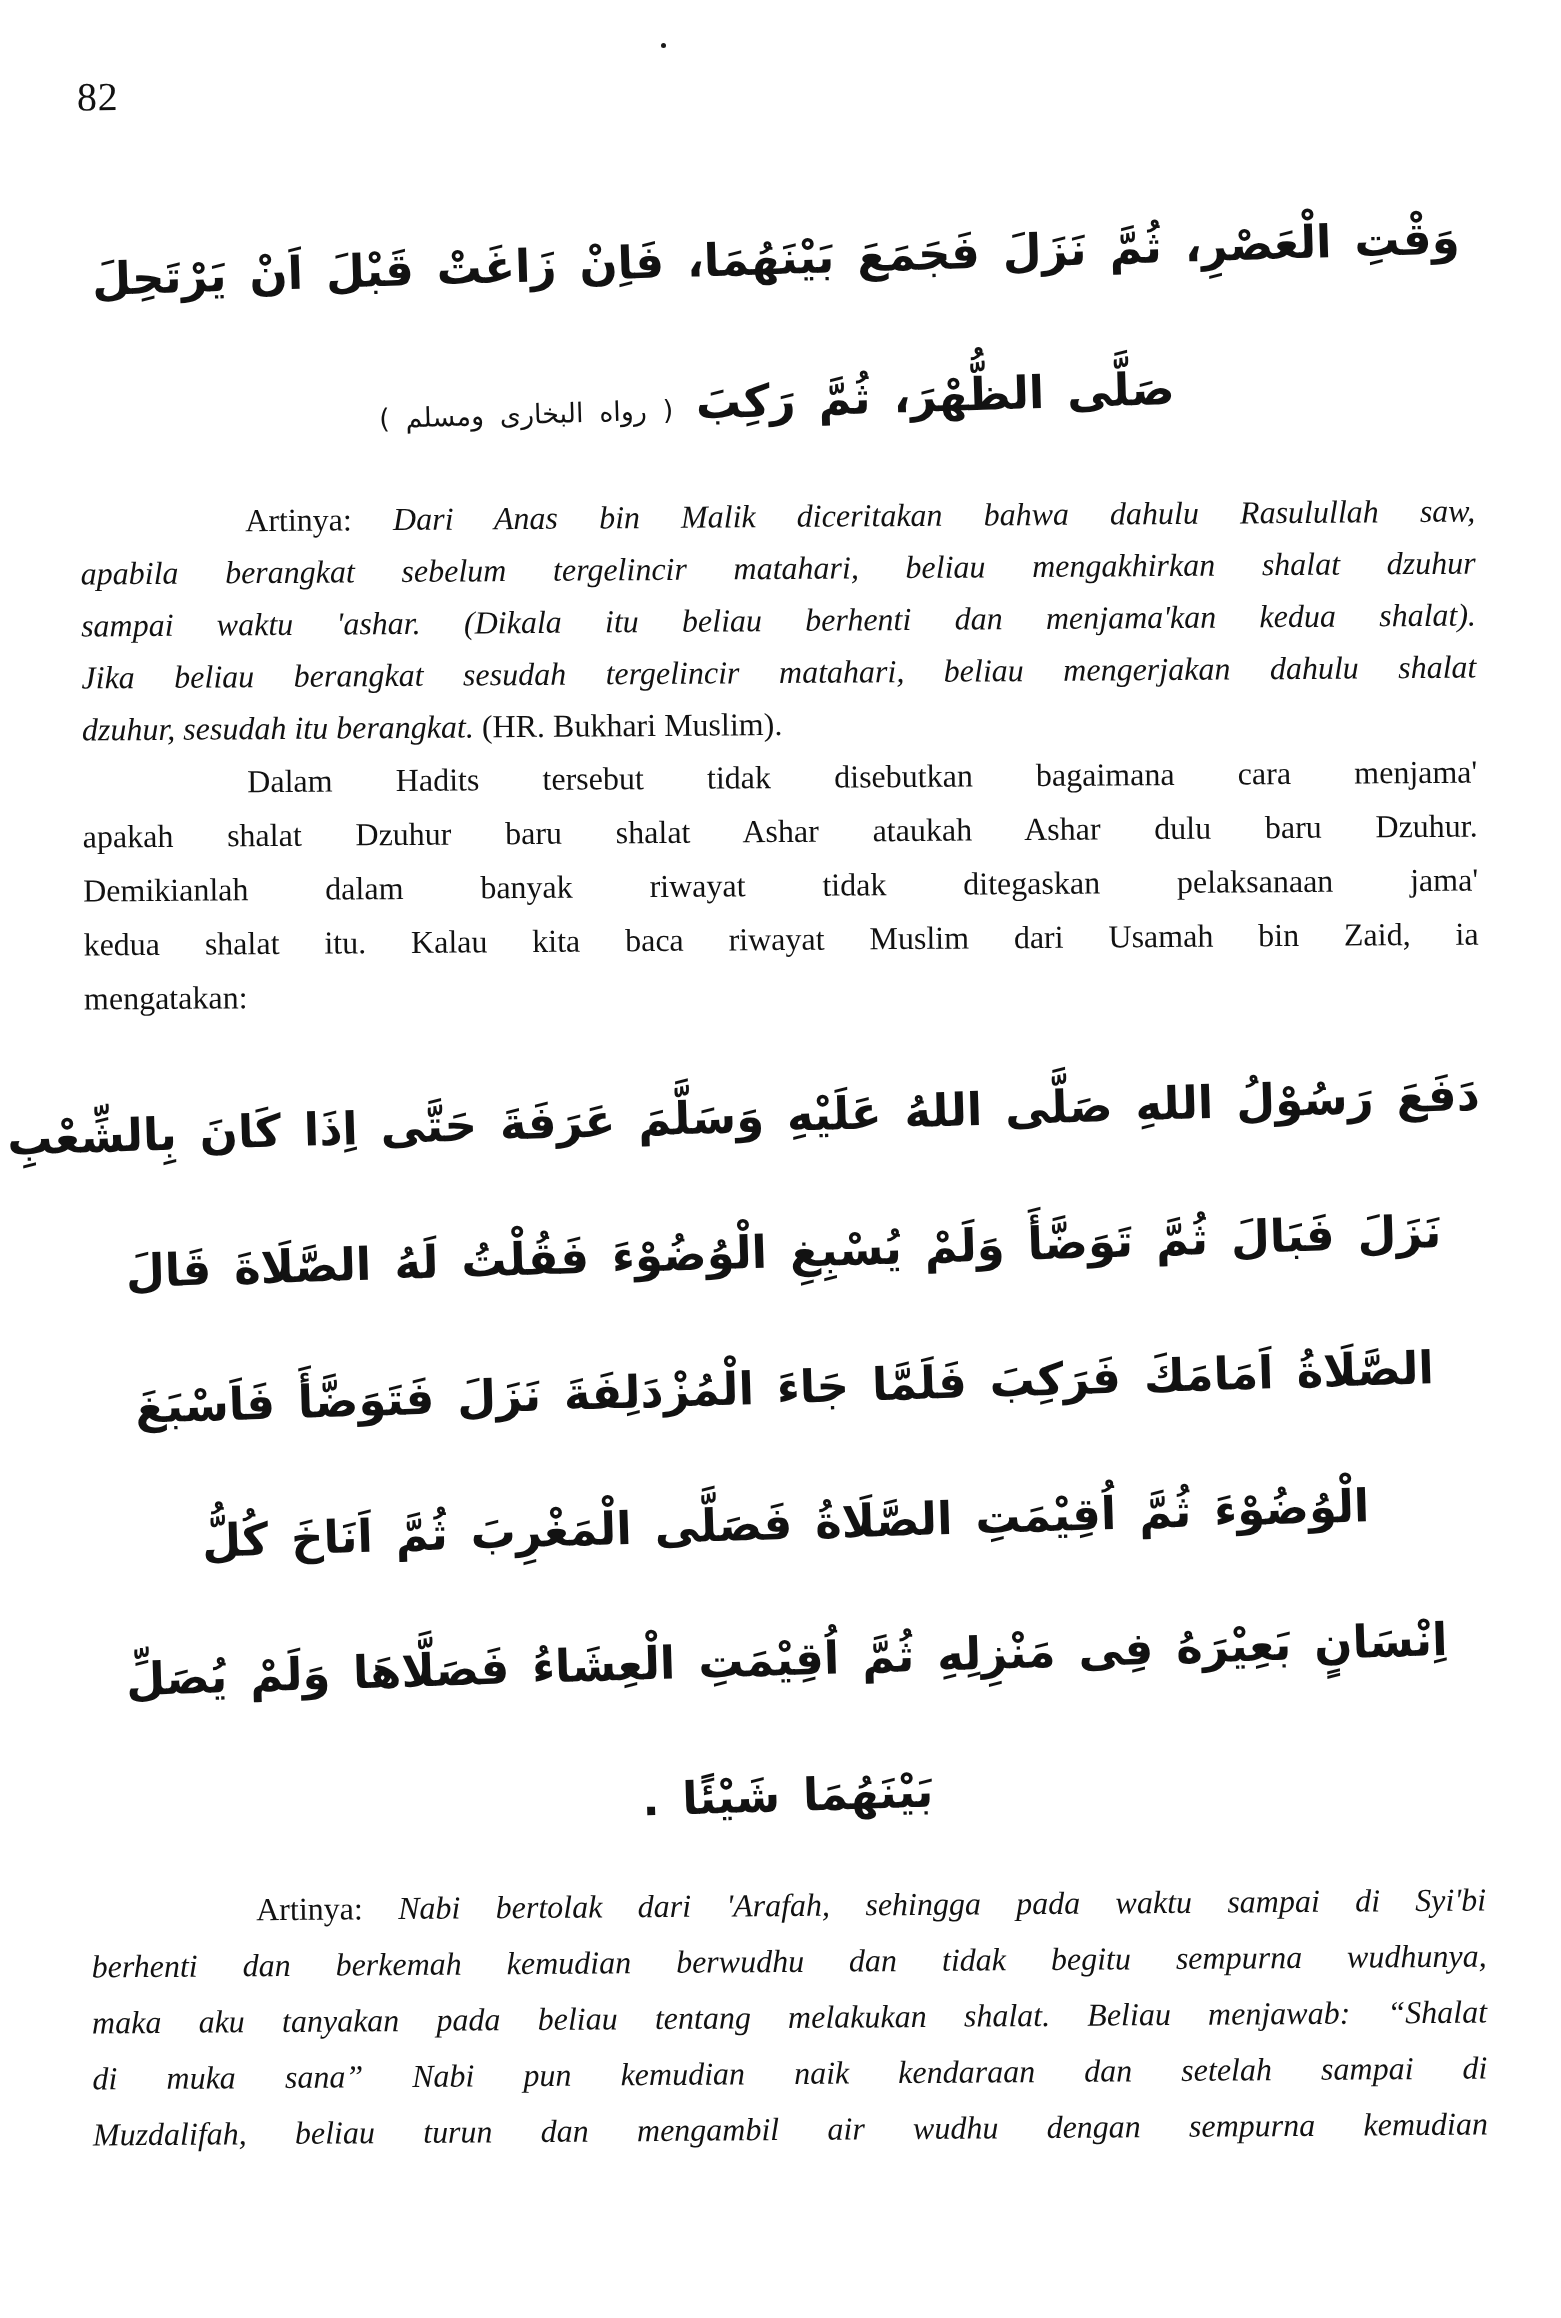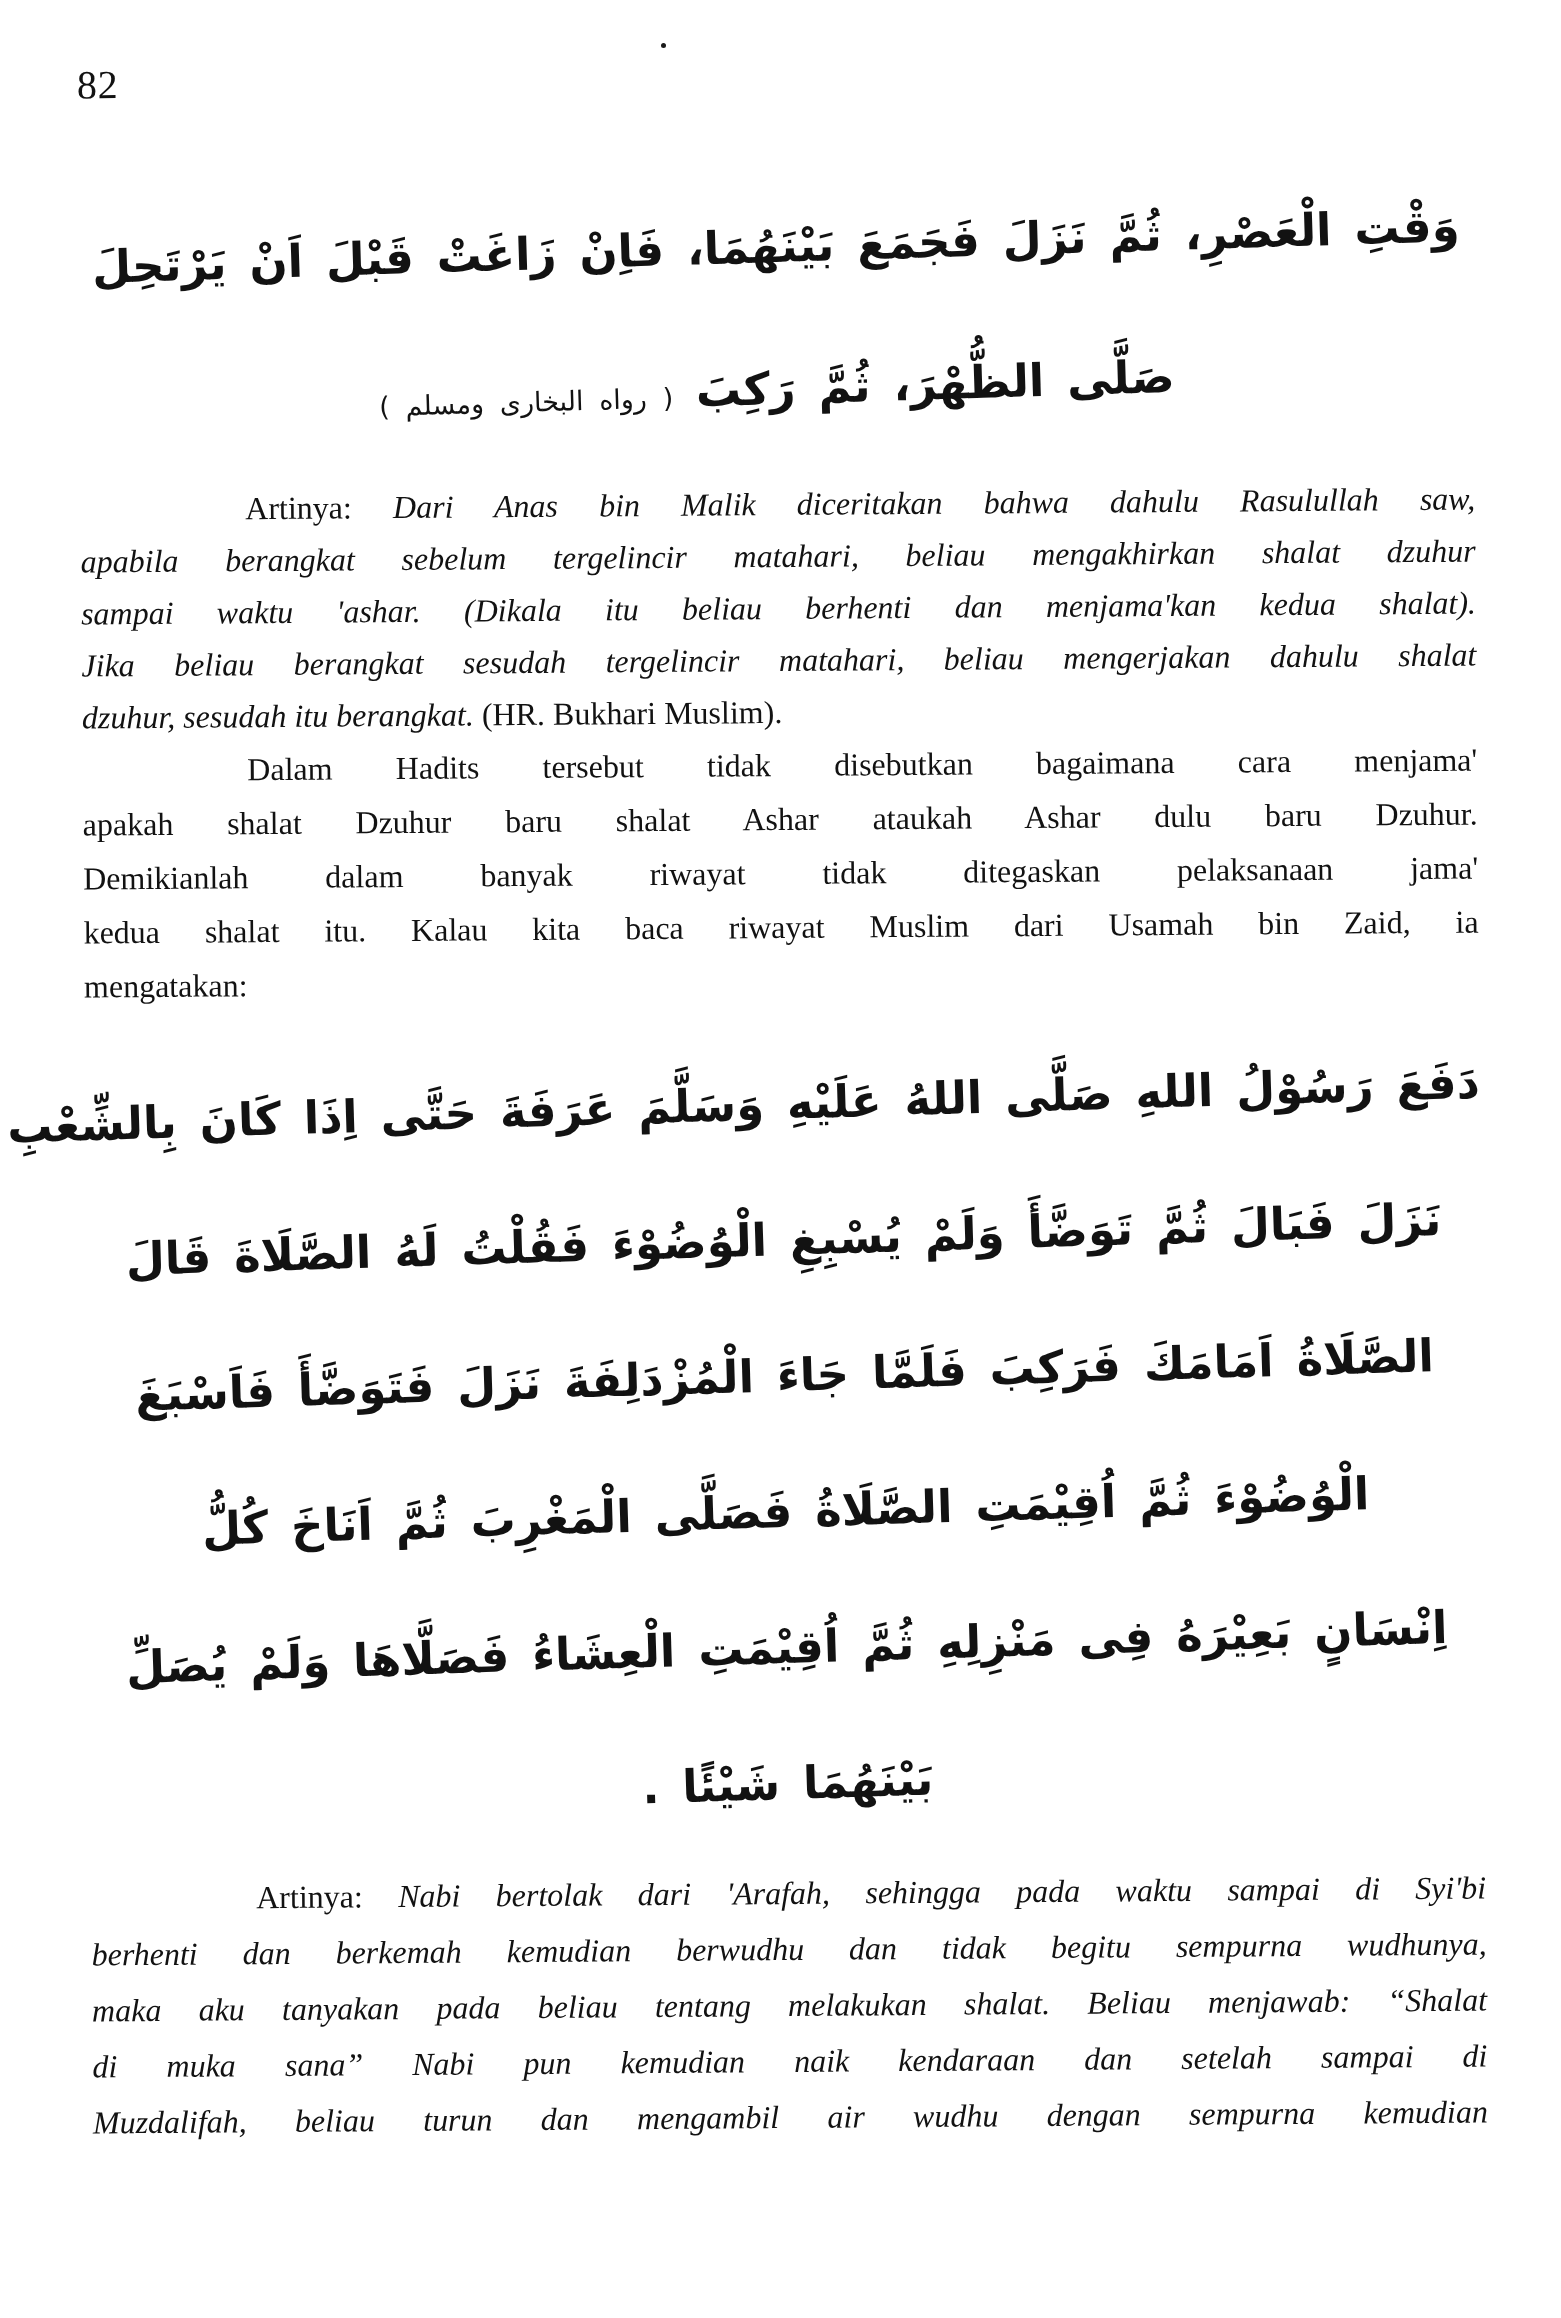--- a/index.html
+++ b/index.html
@@ -13,21 +13,21 @@
     overflow: hidden;
     font-family: "Liberation Serif", "DejaVu Serif", serif;
     color: #121212;
     position: relative;
   }
   .page {
     position: relative;
     width: 100%;
     height: 100%;
     box-sizing: border-box;
-    padding: 0 83px;
+    padding: 12px 83px;
   }
   .content {
     transform: rotate(-0.45deg);
     transform-origin: 50% 40%;
   }
   .page-number {
     padding-top: 56px;
     font-size: 40px;
     letter-spacing: 0.8px;
   }

